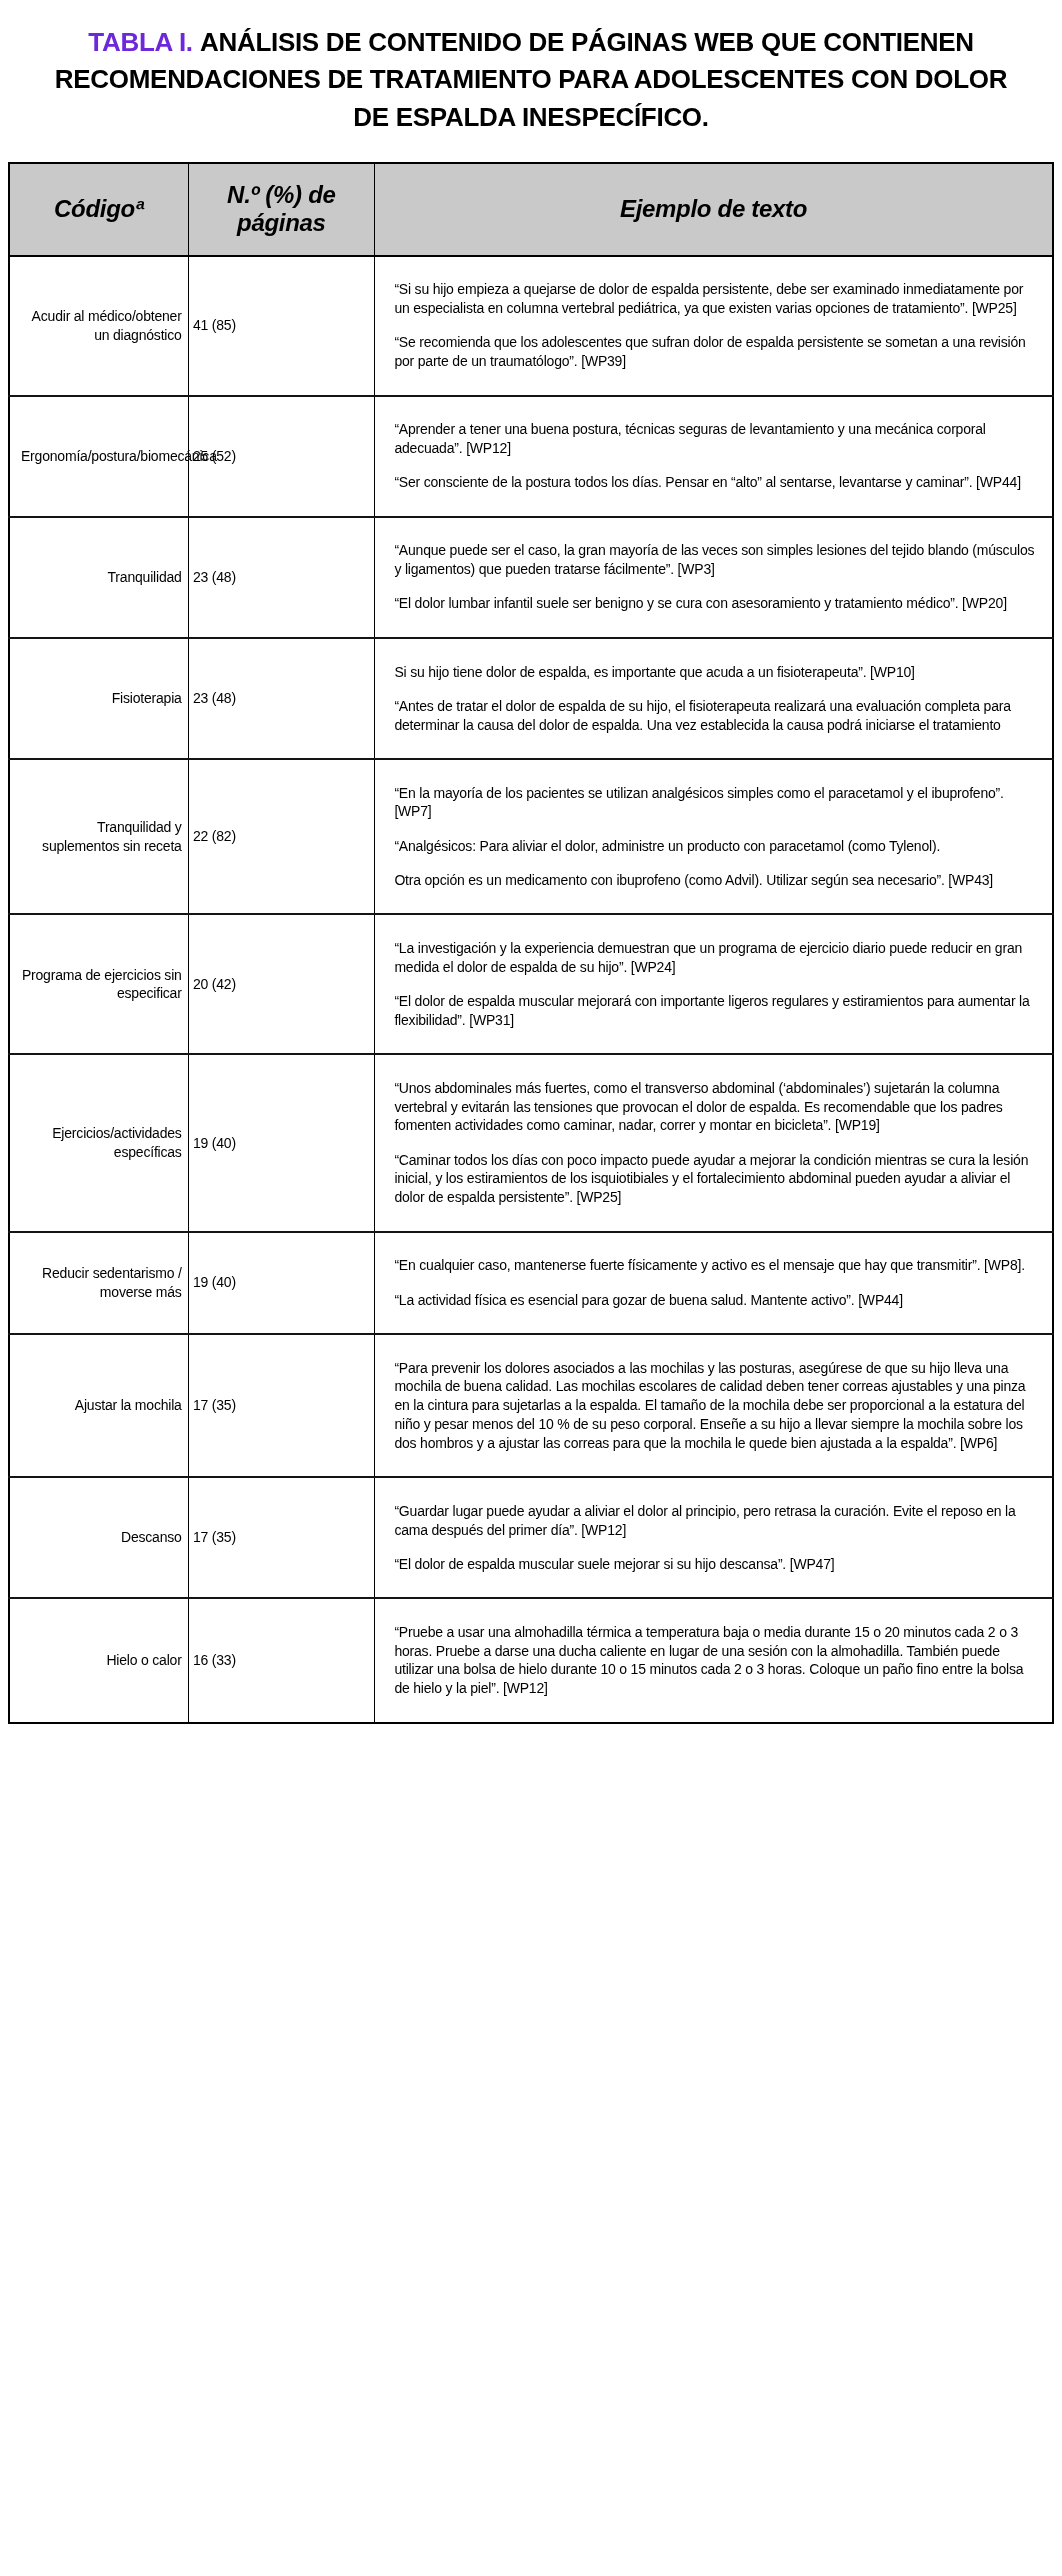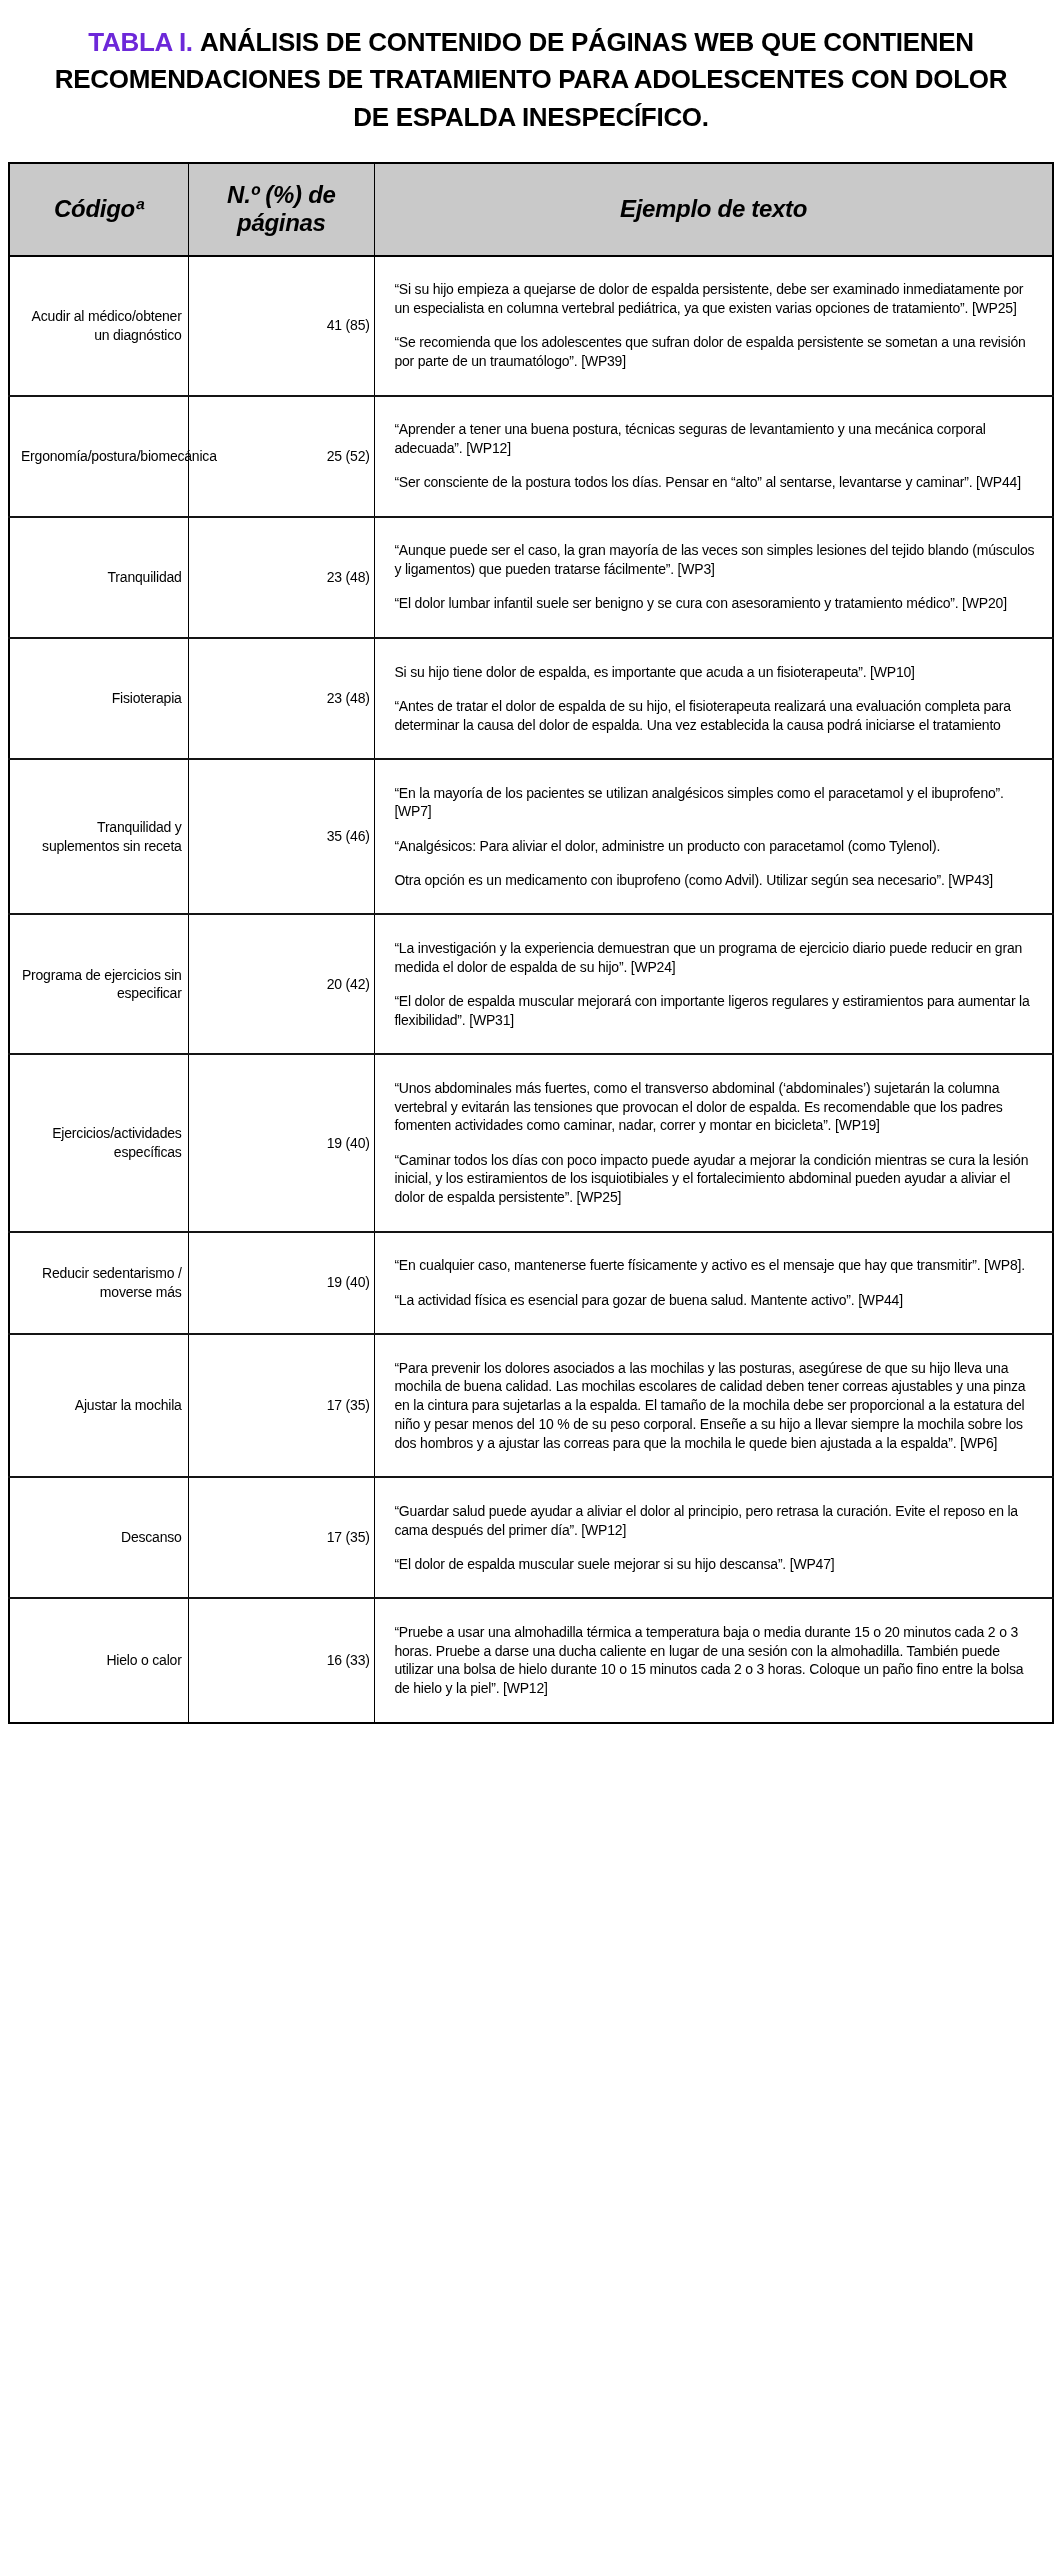--- a/index.html
+++ b/index.html
@@ -55,21 +55,21 @@
     vertical-align: middle;
     font-size: 14px;
     line-height: 1.34;
     letter-spacing: -0.2px;
   }
   td.code-cell {
     padding: 12.4px 6.2px 12.4px 11.3px;
     text-align: right;
   }
   td.count-cell {
-    text-align: right;
+    text-align: left;
     padding: 12.4px 4.1px;
   }
   td.example-cell {
     padding: 8.2px 14.4px 8.2px 19.6px;
     text-align: left;
   }
   td.example-cell p { margin: 15.5px 0; }
 </style>
 </head>
 <body>
@@ -121,21 +121,21 @@
         <tr>
           <td class="code-cell">Fisioterapia</td>
           <td class="count-cell">23 (48)</td>
           <td class="example-cell">
             <p>Si su hijo tiene dolor de espalda, es importante que acuda a un fisioterapeuta”. [WP10]</p>
             <p>“Antes de tratar el dolor de espalda de su hijo, el fisioterapeuta realizará una evaluación completa para determinar la causa del dolor de espalda. Una vez establecida la causa podrá iniciarse el tratamiento</p>
           </td>
         </tr>
         <tr>
           <td class="code-cell">Tranquilidad y suplementos sin receta</td>
-          <td class="count-cell">35 (46)</td>
+          <td class="count-cell">22 (82)</td>
           <td class="example-cell">
             <p>“En la mayoría de los pacientes se utilizan analgésicos simples como el paracetamol y el ibuprofeno”. [WP7]</p>
             <p>“Analgésicos: Para aliviar el dolor, administre un producto con paracetamol (como Tylenol).</p>
             <p>Otra opción es un medicamento con ibuprofeno (como Advil). Utilizar según sea necesario”. [WP43]</p>
           </td>
         </tr>
         <tr>
           <td class="code-cell">Programa de ejercicios sin especificar</td>
           <td class="count-cell">20 (42)</td>
           <td class="example-cell">
@@ -163,21 +163,21 @@
           <td class="code-cell">Ajustar la mochila</td>
           <td class="count-cell">17 (35)</td>
           <td class="example-cell">
             <p>“Para prevenir los dolores asociados a las mochilas y las posturas, asegúrese de que su hijo lleva una mochila de buena calidad. Las mochilas escolares de calidad deben tener correas ajustables y una pinza en la cintura para sujetarlas a la espalda. El tamaño de la mochila debe ser proporcional a la estatura del niño y pesar menos del 10 % de su peso corporal. Enseñe a su hijo a llevar siempre la mochila sobre los dos hombros y a ajustar las correas para que la mochila le quede bien ajustada a la espalda”. [WP6]</p>
           </td>
         </tr>
         <tr>
           <td class="code-cell">Descanso</td>
           <td class="count-cell">17 (35)</td>
           <td class="example-cell">
-            <p>“Guardar salud puede ayudar a aliviar el dolor al principio, pero retrasa la curación. Evite el reposo en la cama después del primer día”. [WP12]</p>
+            <p>“Guardar lugar puede ayudar a aliviar el dolor al principio, pero retrasa la curación. Evite el reposo en la cama después del primer día”. [WP12]</p>
             <p>“El dolor de espalda muscular suele mejorar si su hijo descansa”. [WP47]</p>
           </td>
         </tr>
         <tr>
           <td class="code-cell">Hielo o calor</td>
           <td class="count-cell">16 (33)</td>
           <td class="example-cell">
             <p>“Pruebe a usar una almohadilla térmica a temperatura baja o media durante 15 o 20 minutos cada 2 o 3 horas. Pruebe a darse una ducha caliente en lugar de una sesión con la almohadilla. También puede utilizar una bolsa de hielo durante 10 o 15 minutos cada 2 o 3 horas. Coloque un paño fino entre la bolsa de hielo y la piel”. [WP12]</p>
           </td>
         </tr>

